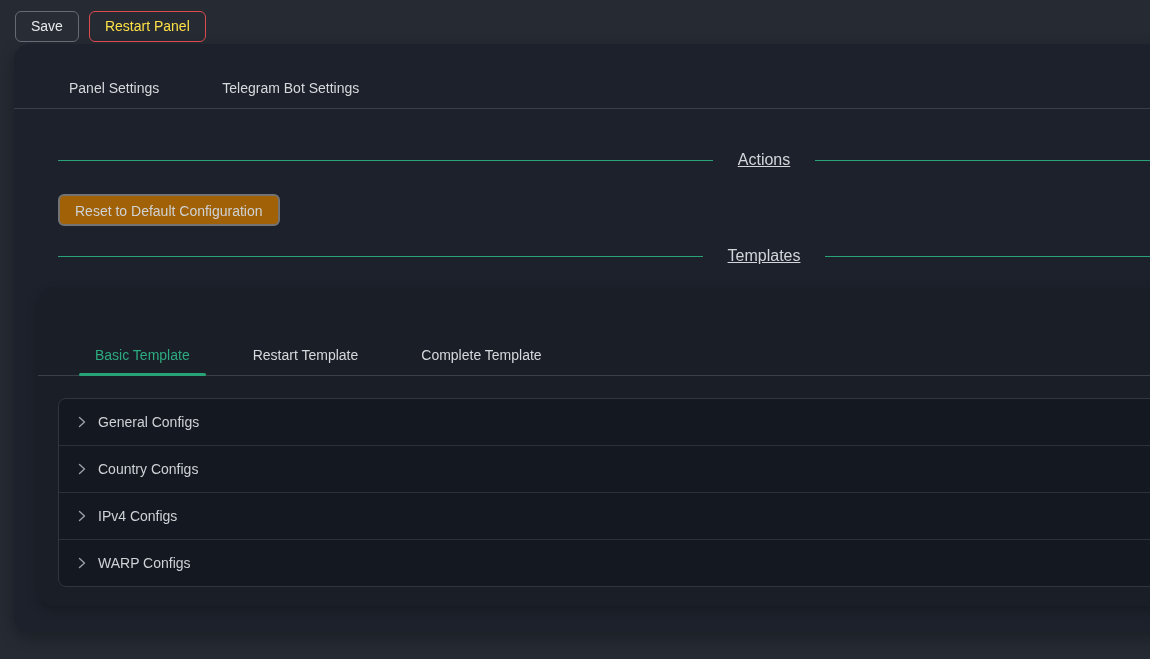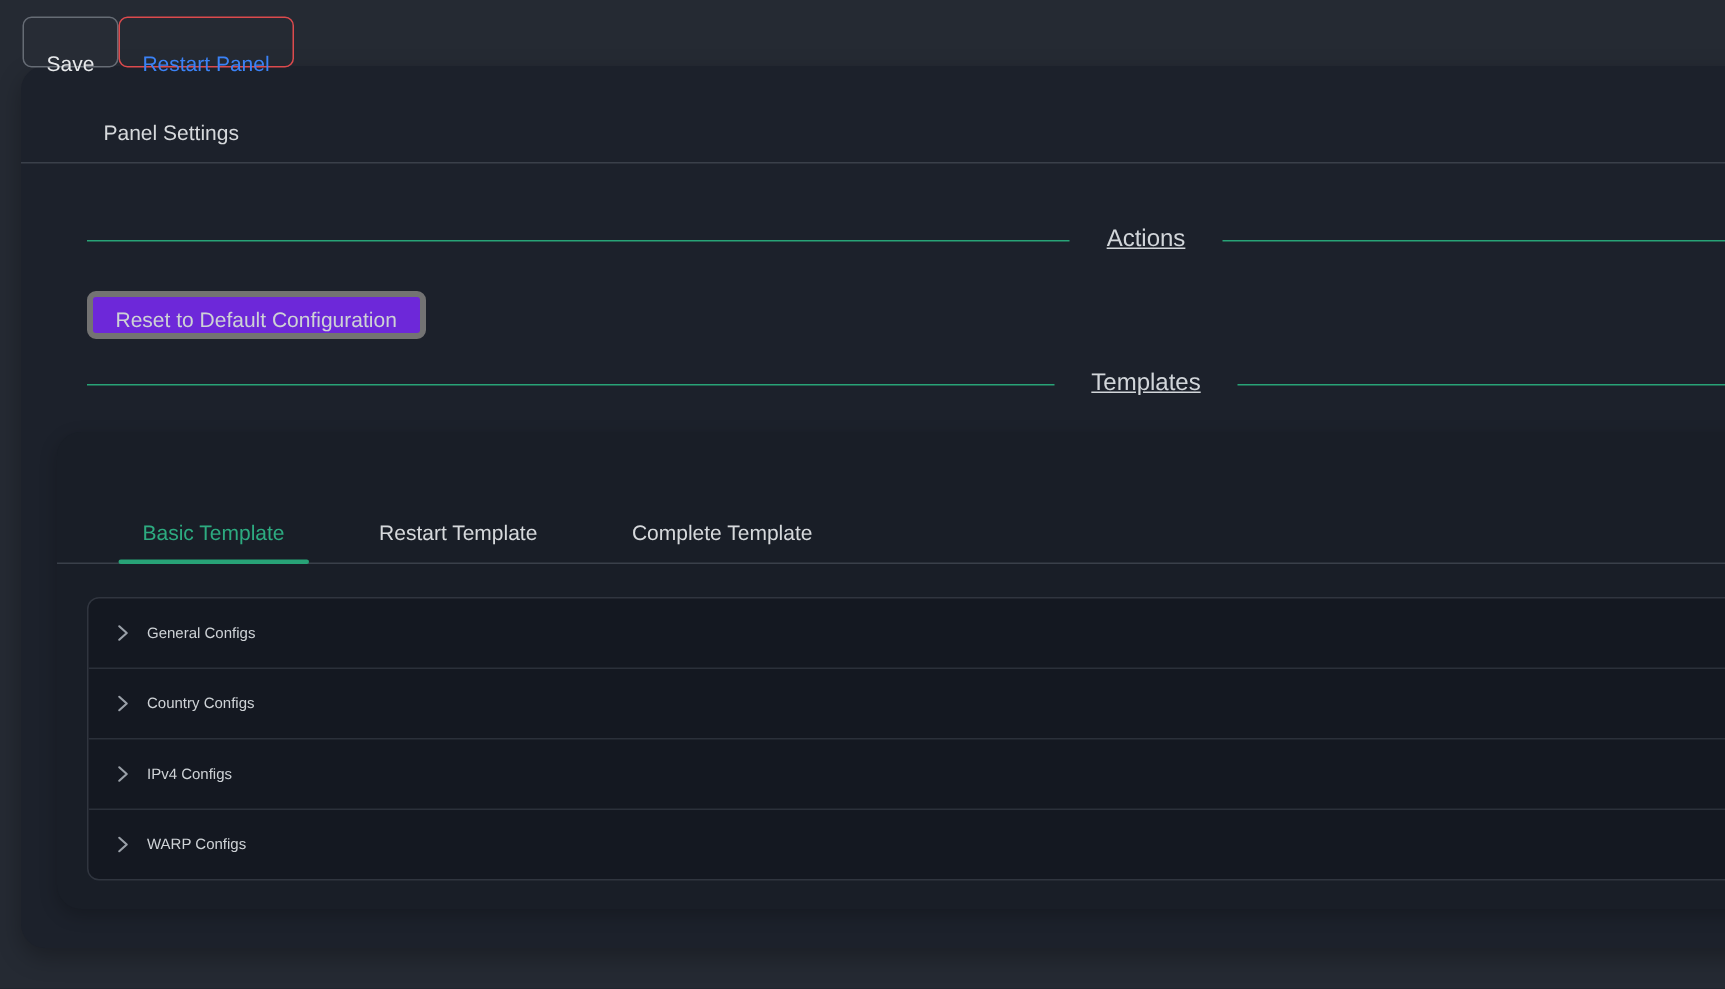--- a/index.html
+++ b/index.html
@@ -21,34 +21,35 @@
     align-items: flex-start;
     padding: 11px 0 0 15px;
     height: 44px;
     box-sizing: border-box;
   }
   .btn {
     font-family: "Liberation Sans", sans-serif;
     font-size: 14px;
     border-radius: 6px;
     height: 31px;
-    padding: 16px 15px;
+    padding: 0 15px;
     cursor: pointer;
     line-height: 29px;
     box-sizing: border-box;
   }
   .btn-save {
     background: #272c35;
     border: 1px solid #666c75;
     color: #e7e9eb;
   }
   .btn-restart {
     background: transparent;
     border: 1px solid #dc4a4d;
-    color: #3b82f6;
+    color: #fde047;
+    margin-left: 10px;
   }
 
   
   .outer-card {
     margin-left: 14px;
     width: 1500px;
     height: 588px;
     background: #1c212b;
     border-radius: 16px;
     box-shadow: 0 6px 16px rgba(0,0,0,.28);
@@ -104,22 +105,22 @@
   .divider-actions { margin-top: 40px; }
   .divider-templates { margin-top: 19px; }
 
   .reset-btn {
     margin-top: 23px;
     height: 32px;
     padding: 0 15px;
     font-family: "Liberation Sans", sans-serif;
     font-size: 14px;
     color: #ced2d5;
-    background: #6d28d9;
-    border: 4px solid #737373;
+    background: #a16207;
+    border: 2px solid #737373;
     border-radius: 6px;
     cursor: pointer;
     display: block;
     line-height: 30px;
     box-sizing: border-box;
   }
 
   
   .inner-card {
     margin: 21px -20px 0 -20px;
@@ -150,37 +151,38 @@
   .acc-row:last-child { border-bottom: none; }
   .chev {
     width: 12px;
     height: 12px;
     display: inline-flex;
     align-items: center;
     justify-content: center;
     flex: 0 0 auto;
   }
   .acc-label {
-    font-size: 10px;
+    font-size: 14px;
     color: #ced2d6;
     margin-left: 10px;
   }
 </style>
 </head>
 <body>
 
 <div class="topbar">
   <button class="btn btn-save">Save</button>
   <button class="btn btn-restart">Restart Panel</button>
 </div>
 
 <div class="outer-card">
 
   <div class="tabbar main-tabs">
     <div class="tab">Panel Settings</div>
+    <div class="tab">Telegram Bot Settings</div>
   </div>
 
   <div class="card-body">
 
     <div class="divider divider-actions">
       <span class="divider-text">Actions</span>
     </div>
 
     <button class="reset-btn">Reset to Default Configuration</button>
 

